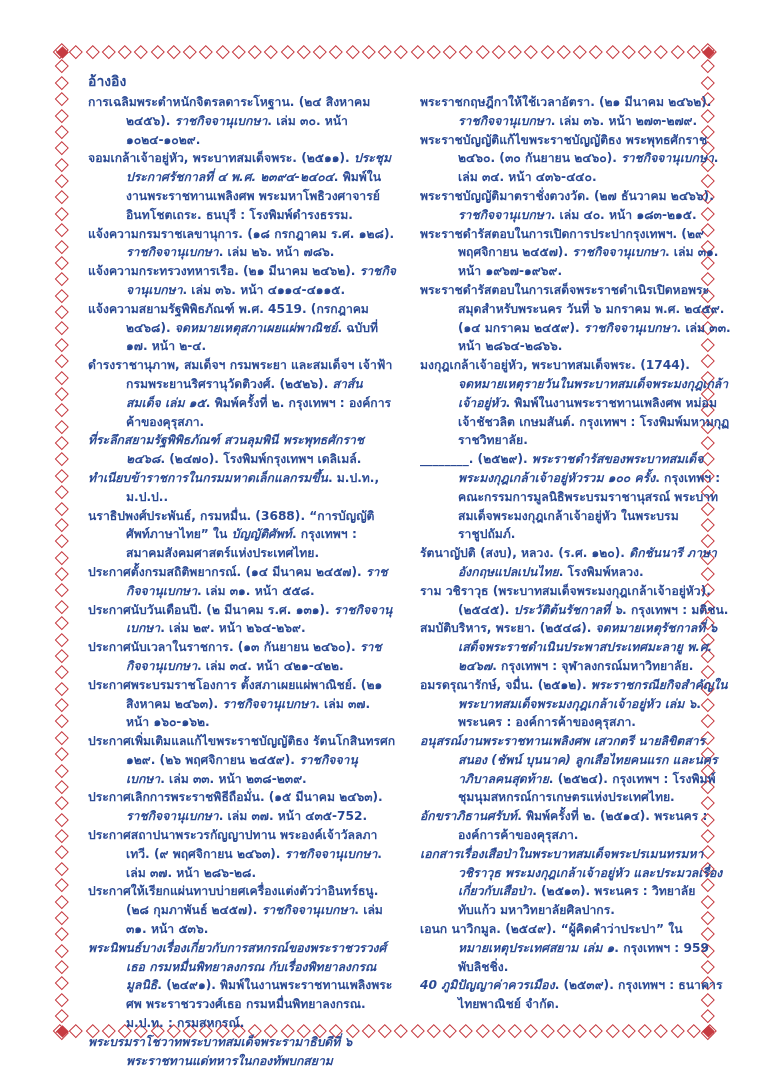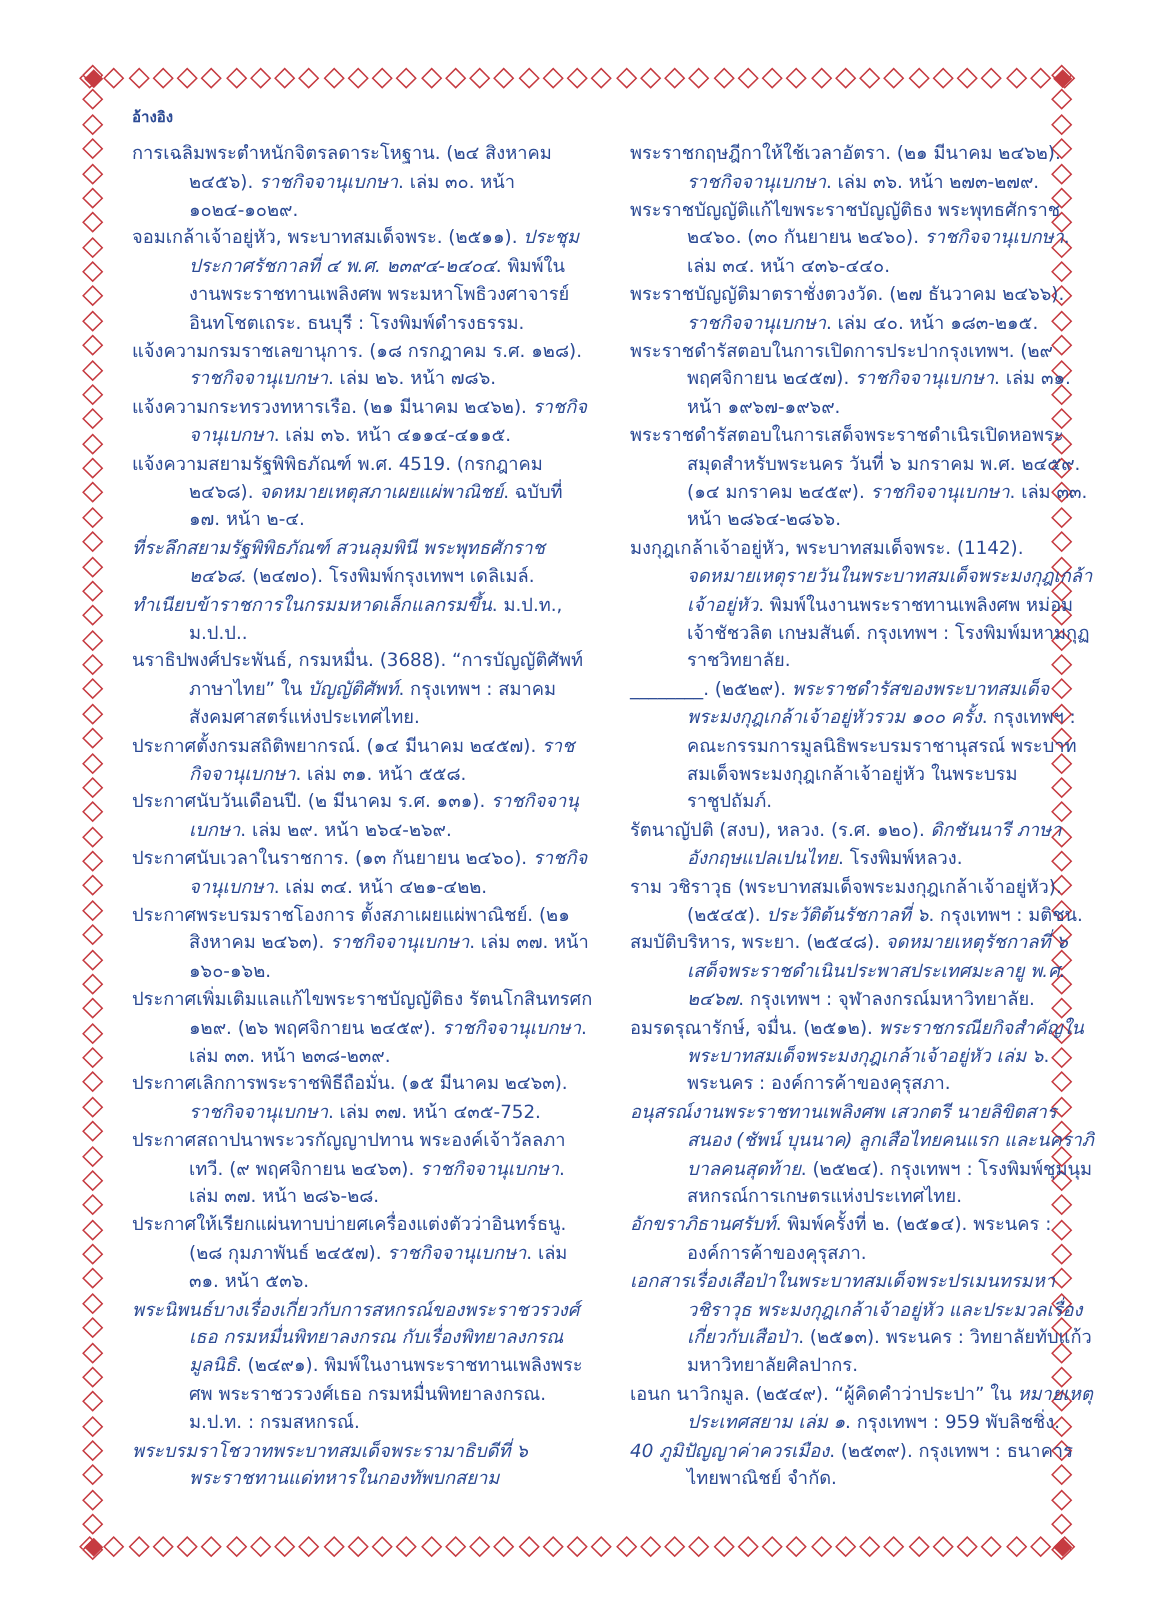--- a/index.html
+++ b/index.html
@@ -11,26 +11,26 @@
   }
   .page{position:absolute;inset:0;}
   
   .chain-h{position:absolute;display:flex;justify-content:space-between;align-items:center;height:14px;}
   .chain-v{position:absolute;display:flex;flex-direction:column;justify-content:space-between;align-items:center;width:14px;}
   .dmd{width:7.6px;height:7.6px;border:1.4px solid var(--border-c);transform:rotate(45deg);flex:0 0 auto;background:#fff;}
   .corner{position:absolute;width:9px;height:9px;background:var(--border-c);transform:rotate(45deg);}
   
   .heading{
     position:absolute;left:88px;top:70px;
-    color:var(--text-c);font-weight:bold;font-size:10px;
+    color:var(--text-c);font-weight:bold;font-size:14px;
   }
   .col{position:absolute;top:93px;color:var(--text-c);font-size:12.2px;line-height:18.8px;}
   .col-left{left:88px;width:308px;}
   .col-right{left:420px;width:312px;}
-  .ref{padding-left:38px;text-indent:-38px;margin:0;}
+  .ref{padding-left:38px;text-indent:-38px;margin:0;font-weight:bold;}
   .ref .it{font-style:italic;}
 </style>
 </head>
 <body style="--border-c: #c63b41; --text-c: #2b4a94; background: rgb(255, 255, 255);">
 
 <div class="page">
 
   <div class="chain-h" id="chain-top" style="left:55px;top:45px;width:660px;">
       <div class="dmd"></div>
       <div class="dmd"></div>
@@ -249,41 +249,42 @@
   <div class="corner" style="left:703.5px;top:1026.5px;"></div>
 
   <div class="heading">อ้างอิง</div>
 
   <div class="col col-left" id="col-left">
       <p class="ref"><span>การเฉลิมพระตำหนักจิตรลดาระโหฐาน. (๒๔ สิงหาคม ๒๔๕๖). </span><span class="it">ราชกิจจานุเบกษา</span><span>. เล่ม ๓๐. หน้า ๑๐๒๔-๑๐๒๙.</span></p>
       <p class="ref"><span>จอมเกล้าเจ้าอยู่หัว, พระบาทสมเด็จพระ. (๒๕๑๑). </span><span class="it">ประชุมประกาศรัชกาลที่ ๔ พ.ศ. ๒๓๙๔-๒๔๐๔</span><span>. พิมพ์ในงานพระราชทานเพลิงศพ พระมหาโพธิวงศาจารย์ อินทโชตเถระ. ธนบุรี : โรงพิมพ์ดำรงธรรม.</span></p>
       <p class="ref"><span>แจ้งความกรมราชเลขานุการ. (๑๘ กรกฎาคม ร.ศ. ๑๒๘). </span><span class="it">ราชกิจจานุเบกษา</span><span>. เล่ม ๒๖. หน้า ๗๘๖.</span></p>
       <p class="ref"><span>แจ้งความกระทรวงทหารเรือ. (๒๑ มีนาคม ๒๔๖๒). </span><span class="it">ราชกิจจานุเบกษา</span><span>. เล่ม ๓๖. หน้า ๔๑๑๔-๔๑๑๕.</span></p>
       <p class="ref"><span>แจ้งความสยามรัฐพิพิธภัณฑ์ พ.ศ. 4519. (กรกฎาคม ๒๔๖๘). </span><span class="it">จดหมายเหตุสภาเผยแผ่พาณิชย์</span><span>. ฉบับที่ ๑๗. หน้า ๒-๔.</span></p>
+      <p class="ref"><span>ดำรงราชานุภาพ, สมเด็จฯ กรมพระยา และสมเด็จฯ เจ้าฟ้า กรมพระยานริศรานุวัดติวงศ์. (๒๕๒๖). </span><span class="it">สาส์นสมเด็จ เล่ม ๑๕</span><span>. พิมพ์ครั้งที่ ๒. กรุงเทพฯ : องค์การค้าของคุรุสภา.</span></p>
       <p class="ref"><span class="it">ที่ระลึกสยามรัฐพิพิธภัณฑ์ สวนลุมพินี พระพุทธศักราช ๒๔๖๘</span><span>. (๒๔๗๐). โรงพิมพ์กรุงเทพฯ เดลิเมล์.</span></p>
       <p class="ref"><span class="it">ทำเนียบข้าราชการในกรมมหาดเล็กแลกรมขึ้น</span><span>. ม.ป.ท., ม.ป.ป..</span></p>
       <p class="ref"><span>นราธิปพงศ์ประพันธ์, กรมหมื่น. (3688). “การบัญญัติศัพท์ภาษาไทย” ใน </span><span class="it">บัญญัติศัพท์</span><span>. กรุงเทพฯ : สมาคมสังคมศาสตร์แห่งประเทศไทย.</span></p>
       <p class="ref"><span>ประกาศตั้งกรมสถิติพยากรณ์. (๑๔ มีนาคม ๒๔๕๗). </span><span class="it">ราชกิจจานุเบกษา</span><span>. เล่ม ๓๑. หน้า ๕๕๘.</span></p>
       <p class="ref"><span>ประกาศนับวันเดือนปี. (๒ มีนาคม ร.ศ. ๑๓๑). </span><span class="it">ราชกิจจานุเบกษา</span><span>. เล่ม ๒๙. หน้า ๒๖๔-๒๖๙.</span></p>
       <p class="ref"><span>ประกาศนับเวลาในราชการ. (๑๓ กันยายน ๒๔๖๐). </span><span class="it">ราชกิจจานุเบกษา</span><span>. เล่ม ๓๔. หน้า ๔๒๑-๔๒๒.</span></p>
       <p class="ref"><span>ประกาศพระบรมราชโองการ ตั้งสภาเผยแผ่พาณิชย์. (๒๑ สิงหาคม ๒๔๖๓). </span><span class="it">ราชกิจจานุเบกษา</span><span>. เล่ม ๓๗. หน้า ๑๖๐-๑๖๒.</span></p>
       <p class="ref"><span>ประกาศเพิ่มเติมแลแก้ไขพระราชบัญญัติธง รัตนโกสินทรศก ๑๒๙. (๒๖ พฤศจิกายน ๒๔๕๙). </span><span class="it">ราชกิจจานุเบกษา</span><span>. เล่ม ๓๓. หน้า ๒๓๘-๒๓๙.</span></p>
       <p class="ref"><span>ประกาศเลิกการพระราชพิธีถือมั่น. (๑๕ มีนาคม ๒๔๖๓). </span><span class="it">ราชกิจจานุเบกษา</span><span>. เล่ม ๓๗. หน้า ๔๓๕-752.</span></p>
       <p class="ref"><span>ประกาศสถาปนาพระวรกัญญาปทาน พระองค์เจ้าวัลลภาเทวี. (๙ พฤศจิกายน ๒๔๖๓). </span><span class="it">ราชกิจจานุเบกษา</span><span>. เล่ม ๓๗. หน้า ๒๘๖-๒๘.</span></p>
       <p class="ref"><span>ประกาศให้เรียกแผ่นทาบบ่ายศเครื่องแต่งตัวว่าอินทร์ธนู. (๒๘ กุมภาพันธ์ ๒๔๕๗). </span><span class="it">ราชกิจจานุเบกษา</span><span>. เล่ม ๓๑. หน้า ๕๓๖.</span></p>
       <p class="ref"><span class="it">พระนิพนธ์บางเรื่องเกี่ยวกับการสหกรณ์ของพระราชวรวงศ์เธอ กรมหมื่นพิทยาลงกรณ กับเรื่องพิทยาลงกรณมูลนิธิ</span><span>. (๒๔๙๑). พิมพ์ในงานพระราชทานเพลิงพระศพ พระราชวรวงศ์เธอ กรมหมื่นพิทยาลงกรณ. ม.ป.ท. : กรมสหกรณ์.</span></p>
       <p class="ref"><span class="it">พระบรมราโชวาทพระบาทสมเด็จพระรามาธิบดีที่ ๖ พระราชทานแด่ทหารในกองทัพบกสยาม</span></p>
     </div>
   <div class="col col-right" id="col-right">
       <p class="ref"><span>พระราชกฤษฎีกาให้ใช้เวลาอัตรา. (๒๑ มีนาคม ๒๔๖๒). </span><span class="it">ราชกิจจานุเบกษา</span><span>. เล่ม ๓๖. หน้า ๒๗๓-๒๗๙.</span></p>
       <p class="ref"><span>พระราชบัญญัติแก้ไขพระราชบัญญัติธง พระพุทธศักราช ๒๔๖๐. (๓๐ กันยายน ๒๔๖๐). </span><span class="it">ราชกิจจานุเบกษา</span><span>. เล่ม ๓๔. หน้า ๔๓๖-๔๔๐.</span></p>
       <p class="ref"><span>พระราชบัญญัติมาตราชั่งตวงวัด. (๒๗ ธันวาคม ๒๔๖๖). </span><span class="it">ราชกิจจานุเบกษา</span><span>. เล่ม ๔๐. หน้า ๑๘๓-๒๑๕.</span></p>
       <p class="ref"><span>พระราชดำรัสตอบในการเปิดการประปากรุงเทพฯ. (๒๙ พฤศจิกายน ๒๔๕๗). </span><span class="it">ราชกิจจานุเบกษา</span><span>. เล่ม ๓๑. หน้า ๑๙๖๗-๑๙๖๙.</span></p>
       <p class="ref"><span>พระราชดำรัสตอบในการเสด็จพระราชดำเนิรเปิดหอพระสมุดสำหรับพระนคร วันที่ ๖ มกราคม พ.ศ. ๒๔๕๙. (๑๔ มกราคม ๒๔๕๙). </span><span class="it">ราชกิจจานุเบกษา</span><span>. เล่ม ๓๓. หน้า ๒๘๖๔-๒๘๖๖.</span></p>
-      <p class="ref"><span>มงกุฎเกล้าเจ้าอยู่หัว, พระบาทสมเด็จพระ. (1142). </span><span class="it">จดหมายเหตุรายวันในพระบาทสมเด็จพระมงกุฎเกล้าเจ้าอยู่หัว</span><span>. พิมพ์ในงานพระราชทานเพลิงศพ หม่อมเจ้าชัชวลิต เกษมสันต์. กรุงเทพฯ : โรงพิมพ์มหามกุฏราชวิทยาลัย.</span></p>
+      <p class="ref"><span>มงกุฎเกล้าเจ้าอยู่หัว, พระบาทสมเด็จพระ. (1744). </span><span class="it">จดหมายเหตุรายวันในพระบาทสมเด็จพระมงกุฎเกล้าเจ้าอยู่หัว</span><span>. พิมพ์ในงานพระราชทานเพลิงศพ หม่อมเจ้าชัชวลิต เกษมสันต์. กรุงเทพฯ : โรงพิมพ์มหามกุฏราชวิทยาลัย.</span></p>
       <p class="ref"><span>________. (๒๕๒๙). </span><span class="it">พระราชดำรัสของพระบาทสมเด็จพระมงกุฎเกล้าเจ้าอยู่หัวรวม ๑๐๐ ครั้ง</span><span>. กรุงเทพฯ : คณะกรรมการมูลนิธิพระบรมราชานุสรณ์ พระบาทสมเด็จพระมงกุฎเกล้าเจ้าอยู่หัว ในพระบรมราชูปถัมภ์.</span></p>
       <p class="ref"><span>รัตนาญัปติ (สงบ), หลวง. (ร.ศ. ๑๒๐). </span><span class="it">ดิกชันนารี ภาษาอังกฤษแปลเปนไทย</span><span>. โรงพิมพ์หลวง.</span></p>
       <p class="ref"><span>ราม วชิราวุธ (พระบาทสมเด็จพระมงกุฎเกล้าเจ้าอยู่หัว). (๒๕๔๕). </span><span class="it">ประวัติต้นรัชกาลที่ ๖</span><span>. กรุงเทพฯ : มติชน.</span></p>
       <p class="ref"><span>สมบัติบริหาร, พระยา. (๒๕๔๘). </span><span class="it">จดหมายเหตุรัชกาลที่ ๖ เสด็จพระราชดำเนินประพาสประเทศมะลายู พ.ศ. ๒๔๖๗</span><span>. กรุงเทพฯ : จุฬาลงกรณ์มหาวิทยาลัย.</span></p>
       <p class="ref"><span>อมรดรุณารักษ์, จมื่น. (๒๕๑๒). </span><span class="it">พระราชกรณียกิจสำคัญในพระบาทสมเด็จพระมงกุฎเกล้าเจ้าอยู่หัว เล่ม ๖</span><span>. พระนคร : องค์การค้าของคุรุสภา.</span></p>
       <p class="ref"><span class="it">อนุสรณ์งานพระราชทานเพลิงศพ เสวกตรี นายลิขิตสารสนอง (ชัพน์ บุนนาค) ลูกเสือไทยคนแรก และนคราภิบาลคนสุดท้าย</span><span>. (๒๕๒๔). กรุงเทพฯ : โรงพิมพ์ชุมนุมสหกรณ์การเกษตรแห่งประเทศไทย.</span></p>
       <p class="ref"><span class="it">อักขราภิธานศรับท์</span><span>. พิมพ์ครั้งที่ ๒. (๒๕๑๔). พระนคร : องค์การค้าของคุรุสภา.</span></p>
       <p class="ref"><span class="it">เอกสารเรื่องเสือป่าในพระบาทสมเด็จพระปรเมนทรมหาวชิราวุธ พระมงกุฎเกล้าเจ้าอยู่หัว และประมวลเรื่องเกี่ยวกับเสือป่า</span><span>. (๒๕๑๓). พระนคร : วิทยาลัยทับแก้ว มหาวิทยาลัยศิลปากร.</span></p>
       <p class="ref"><span>เอนก นาวิกมูล. (๒๕๔๙). “ผู้คิดคำว่าประปา” ใน </span><span class="it">หมายเหตุประเทศสยาม เล่ม ๑</span><span>. กรุงเทพฯ : 959 พับลิชชิ่ง.</span></p>
       <p class="ref"><span class="it">40 ภูมิปัญญาค่าควรเมือง</span><span>. (๒๕๓๙). กรุงเทพฯ : ธนาคารไทยพาณิชย์ จำกัด.</span></p>

